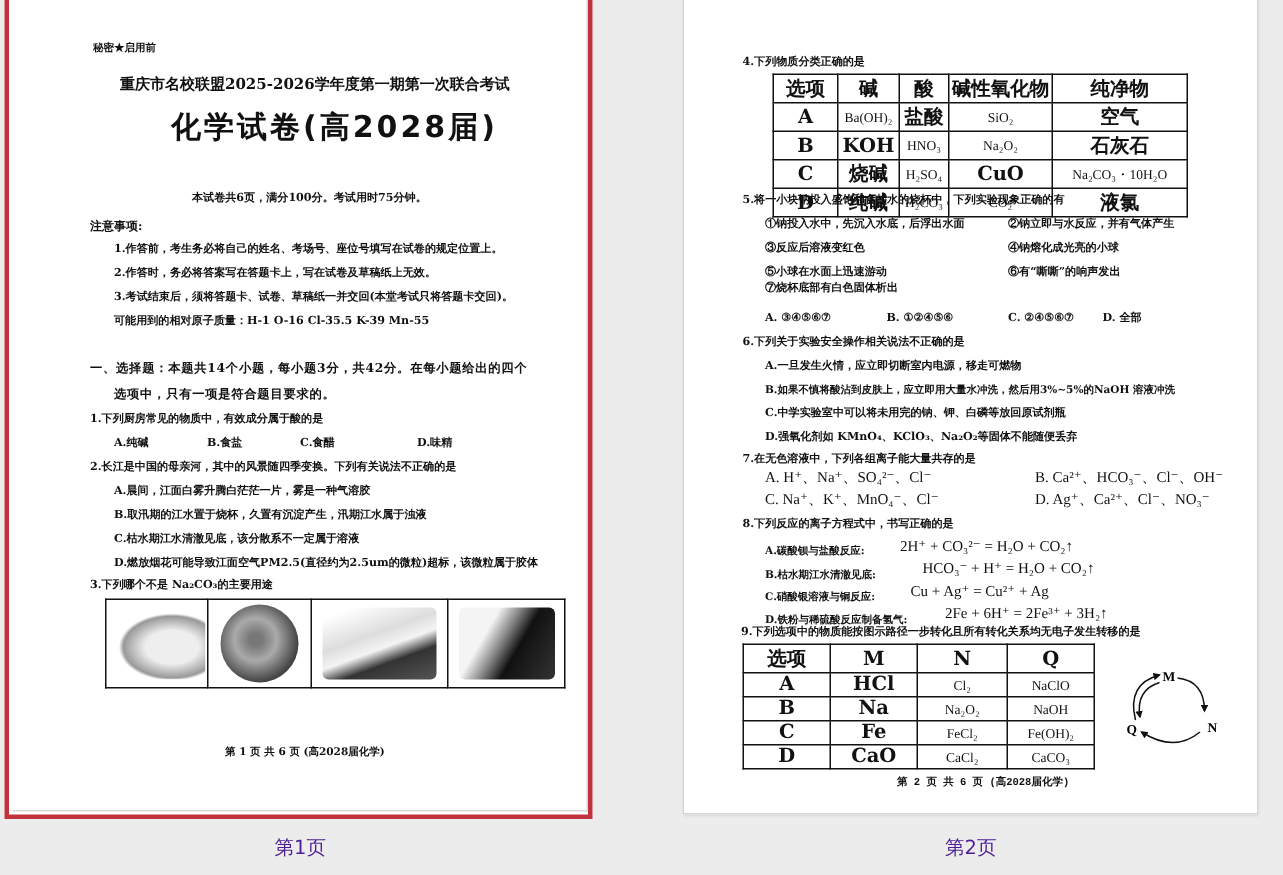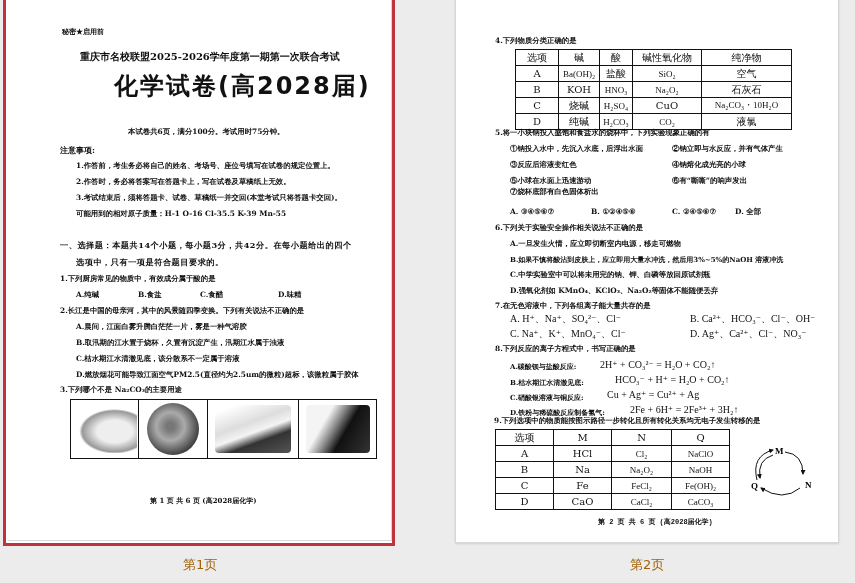--- a/index.html
+++ b/index.html
@@ -2,29 +2,29 @@
 <html><head>
 <meta charset="utf-8">
 <style>
   html,body{margin:0;padding:0;}
   body{width:855px;height:583px;background:#ececec;position:relative;overflow:hidden;
        font-family:"DejaVu Serif","Liberation Serif",serif;color:#111;}
   .page{position:absolute;background:#fff;box-sizing:border-box;}
   #p1{left:3px;top:-4px;width:392px;height:550px;border:3px solid #c0323c;}
   #p1 .inner{position:absolute;left:2px;top:0;right:0;bottom:2px;border-right:1px solid #d8d8d8;border-bottom:1px solid #d8d8d8;}
   #p2{left:455px;top:-4px;width:384px;height:547px;border:1px solid #d6d6d6;box-shadow:0 1px 2px rgba(0,0,0,.12);}
-  .caption{position:absolute;font-family:"DejaVu Sans","Liberation Sans",sans-serif;font-size:13px;color:#a16207;}
+  .caption{position:absolute;font-family:"DejaVu Sans","Liberation Sans",sans-serif;font-size:13px;color:#4c1d95;}
   .t{position:absolute;white-space:nowrap;font-size:7.4px;font-weight:bold;line-height:1;}
   .s{font-size:7px;}
-  .big{font-size:24px;font-weight:bold;letter-spacing:2px;font-family:"DejaVu Sans","Liberation Sans",sans-serif;}
+  .big{font-size:20px;font-weight:bold;letter-spacing:2px;font-family:"DejaVu Sans","Liberation Sans",sans-serif;}
   .mid{font-size:10px;font-weight:bold;}
   .sec{font-size:8.2px;font-weight:bold;letter-spacing:.5px;}
   .eq{font-family:"Liberation Serif","DejaVu Serif",serif;font-weight:normal;font-size:10px;}
   table{position:absolute;border-collapse:collapse;}
-  td{border:1px solid #111;text-align:center;font-size:10px;font-weight:normal;padding:0;height:15px;}
+  td{border:1px solid #111;text-align:center;font-size:13px;font-weight:bold;padding:0;height:15px;}
   td.ch{font-family:"Liberation Serif","DejaVu Serif",serif;font-weight:normal;font-size:9px;}
   .imgcell{height:56px;padding:0;}
   .pic{display:block;margin:3px auto;width:64px;height:48px;border-radius:4px;}
   .pic.round{border-radius:50%;width:52px;height:52px;}
   .cycle{position:absolute;left:745px;top:440px;width:70px;height:60px;}
 </style>
 </head>
 <body>
 
 <div class="page" id="p1">

